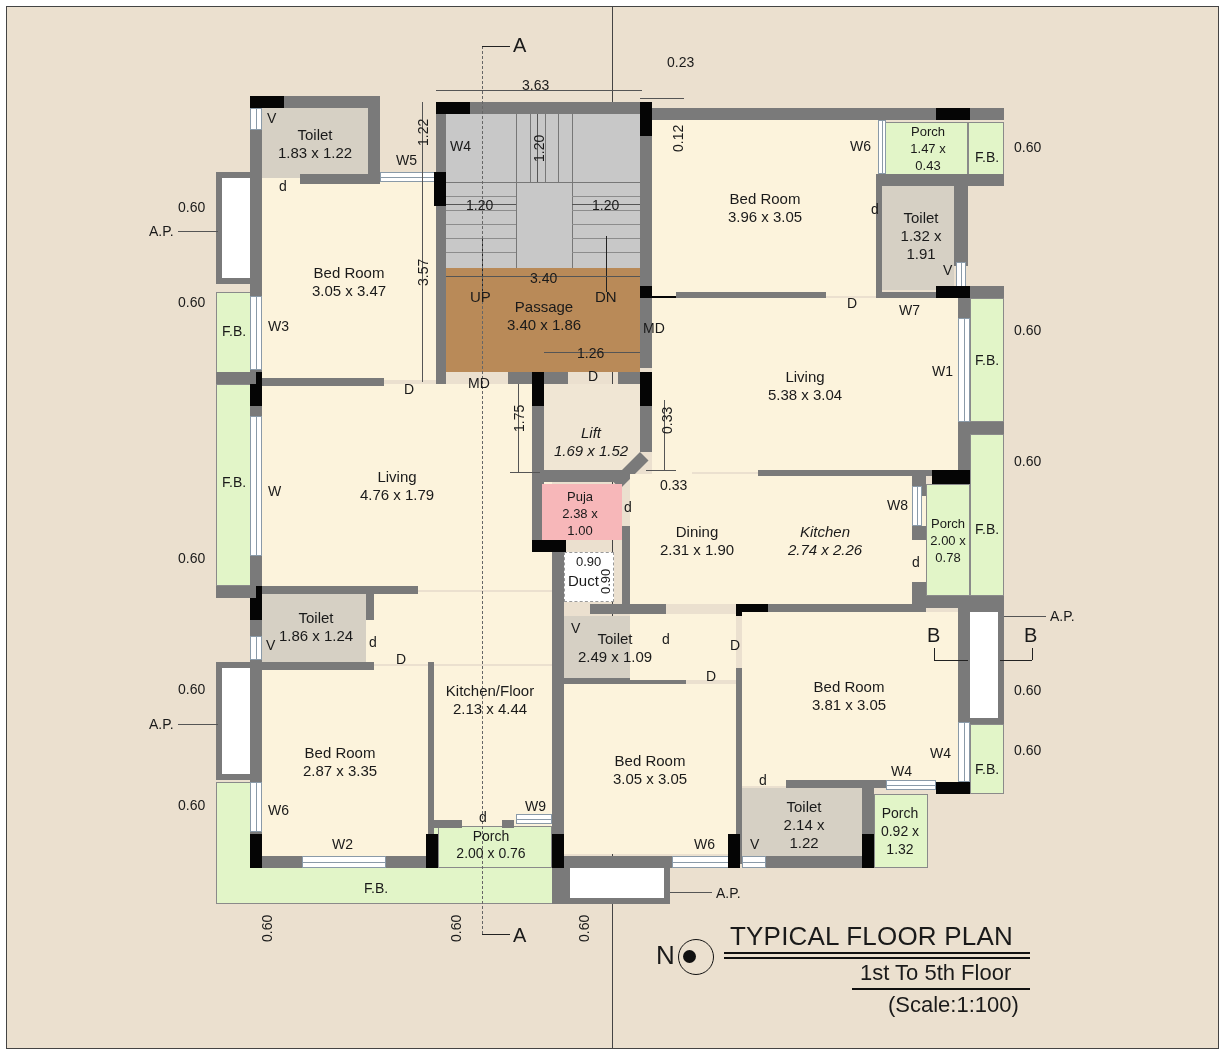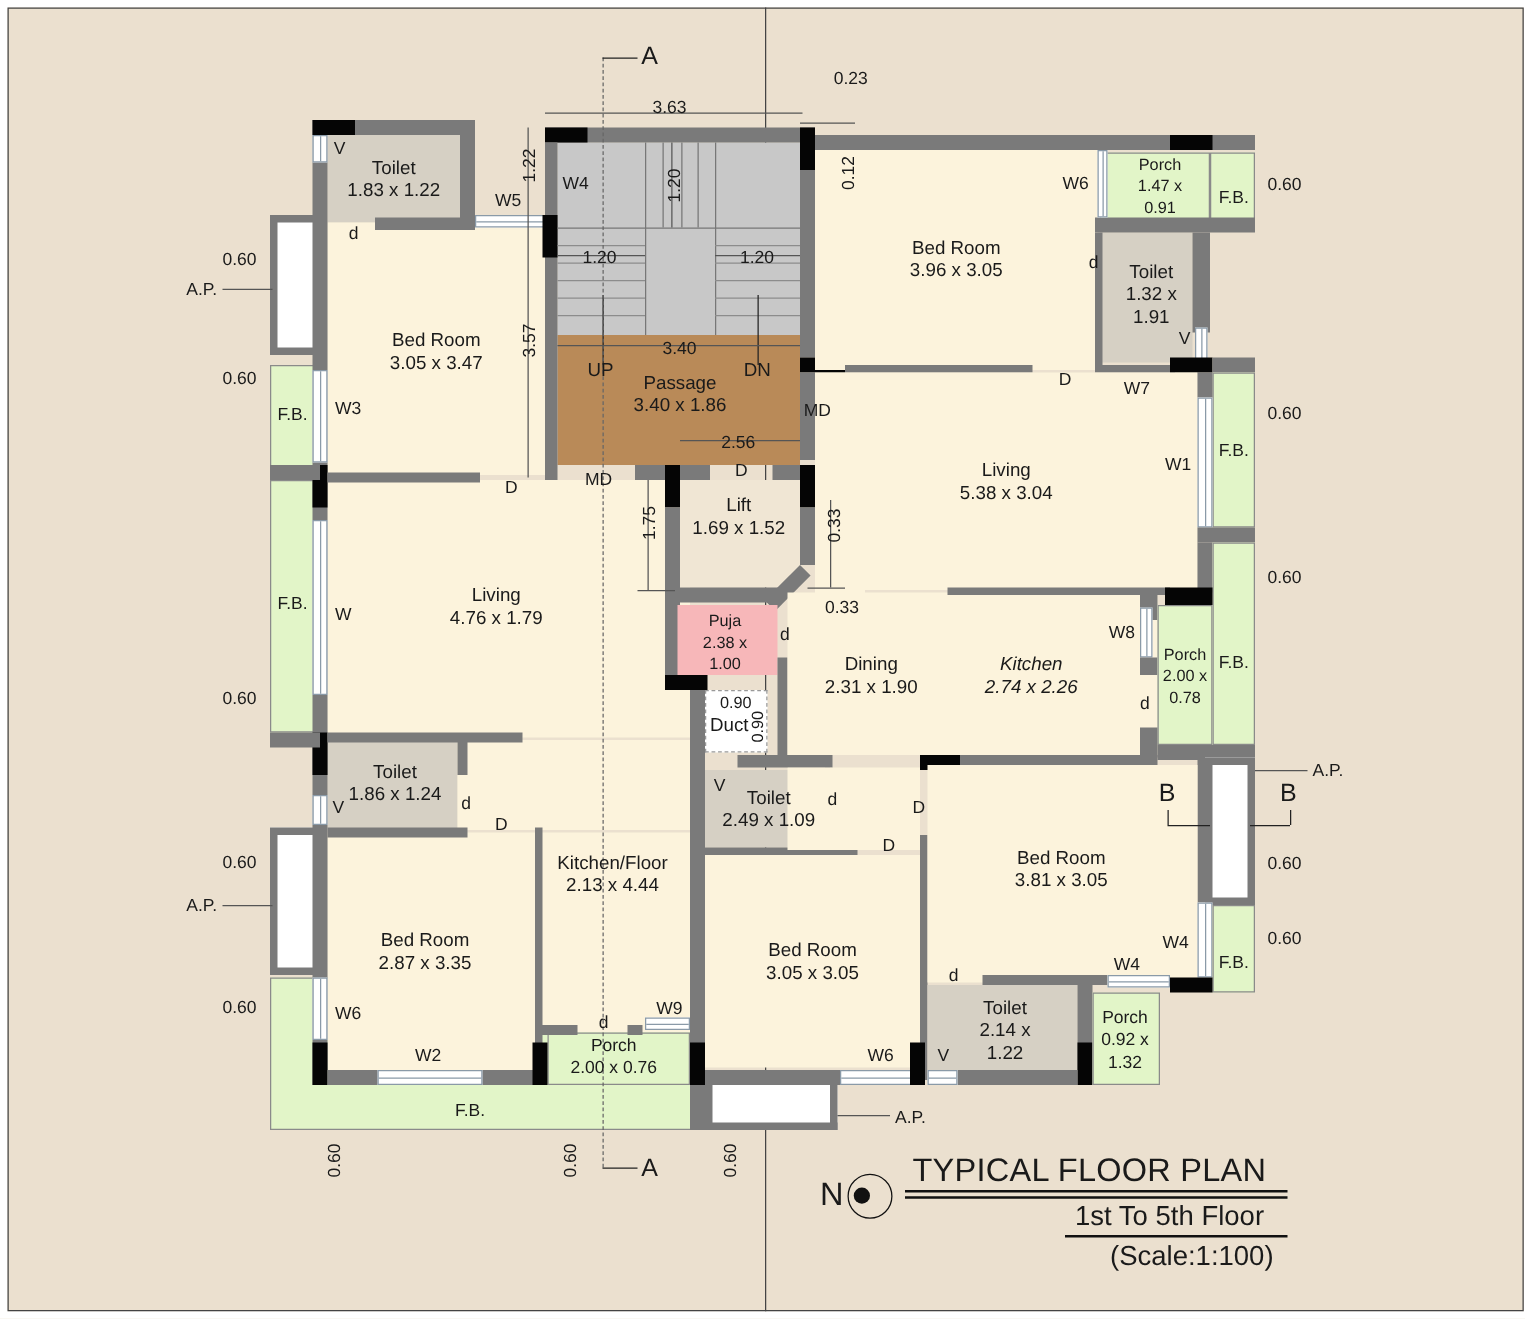--- a/index.html
+++ b/index.html
@@ -230,30 +230,30 @@
 <div class="lbl" style="left:349px;top:264px;"><span>Bed Room</span><br><span>3.05 x 3.47</span></div>
 <div class="lbl" style="left:397px;top:468px;"><span>Living</span><br><span>4.76 x 1.79</span></div>
 <div class="lbl" style="left:316px;top:609px;"><span>Toilet</span><br><span>1.86 x 1.24</span></div>
 <div class="lbl" style="left:340px;top:744px;"><span>Bed Room</span><br><span>2.87 x 3.35</span></div>
 <div class="lbl" style="left:490px;top:682px;"><span>Kitchen/Floor</span><br><span>2.13 x 4.44</span></div>
 <div class="lbl" style="left:491px;top:828px;font-size:14px;line-height:17px;"><span>Porch</span><br><span>2.00 x 0.76</span></div>
 
 <div class="lbl" style="left:544px;top:298px;"><span>Passage</span><br><span>3.40 x 1.86</span></div>
 <div class="sm" style="left:470px;top:289px;font-size:15px;">UP</div>
 <div class="sm" style="left:595px;top:289px;font-size:15px;">DN</div>
-<div class="lbl" style="left:591px;top:396px;"><span>Lift</span><br><span>1.69 x 1.52</span></div>
+<div class="lbl" style="left:591px;top:424px;font-style:italic;"><span>Lift</span><br><span>1.69 x 1.52</span></div>
 <div class="lbl" style="left:580px;top:488px;font-size:13px;line-height:17px;"><span>Puja</span><br><span>2.38 x</span><br><span>1.00</span></div>
 <div class="sm" style="left:556px;top:573px;font-size:15px;margin-left:12px;">Duct</div>
 <div class="sm" style="left:576px;top:554px;font-size:13px;">0.90</div>
 <div class="vt" style="left:598px;top:594px;font-size:13px;">0.90</div>
 <div class="lbl" style="left:615px;top:630px;"><span>Toilet</span><br><span>2.49 x 1.09</span></div>
 <div class="lbl" style="left:650px;top:752px;"><span>Bed Room</span><br><span>3.05 x 3.05</span></div>
 
 <div class="lbl" style="left:765px;top:190px;"><span>Bed Room</span><br><span>3.96 x 3.05</span></div>
-<div class="lbl" style="left:928px;top:123px;font-size:13px;line-height:17px;"><span>Porch</span><br><span>1.47 x</span><br><span>0.91</span></div>
+<div class="lbl" style="left:928px;top:123px;font-size:13px;line-height:17px;"><span>Porch</span><br><span>1.47 x</span><br><span>0.43</span></div>
 <div class="lbl" style="left:921px;top:209px;"><span>Toilet</span><br><span>1.32 x</span><br><span>1.91</span></div>
 <div class="lbl" style="left:805px;top:368px;"><span>Living</span><br><span>5.38 x 3.04</span></div>
 <div class="lbl" style="left:697px;top:523px;"><span>Dining</span><br><span>2.31 x 1.90</span></div>
 <div class="lbl" style="left:825px;top:523px;font-style:italic;"><span>Kitchen</span><br><span>2.74 x 2.26</span></div>
 <div class="lbl" style="left:948px;top:515px;font-size:13px;line-height:17px;"><span>Porch</span><br><span>2.00 x</span><br><span>0.78</span></div>
 <div class="lbl" style="left:849px;top:678px;"><span>Bed Room</span><br><span>3.81 x 3.05</span></div>
 <div class="lbl" style="left:804px;top:798px;"><span>Toilet</span><br><span>2.14 x</span><br><span>1.22</span></div>
 <div class="lbl" style="left:900px;top:804px;font-size:14px;line-height:18px;"><span>Porch</span><br><span>0.92 x</span><br><span>1.32</span></div>
 
 <div class="sm" style="left:267px;top:110px;">V</div>
@@ -310,21 +310,21 @@
 
 <div class="sm" style="left:522px;top:77px;">3.63</div>
 <div class="sm" style="left:667px;top:54px;">0.23</div>
 <div class="vt" style="left:670px;top:152px;">0.12</div>
 <div class="vt" style="left:415px;top:146px;">1.22</div>
 <div class="vt" style="left:531px;top:162px;">1.20</div>
 <div class="sm" style="left:466px;top:197px;">1.20</div>
 <div class="sm" style="left:592px;top:197px;">1.20</div>
 <div class="vt" style="left:415px;top:286px;">3.57</div>
 <div class="sm" style="left:530px;top:270px;">3.40</div>
-<div class="sm" style="left:577px;top:345px;">2.56</div>
+<div class="sm" style="left:577px;top:345px;">1.26</div>
 <div class="vt" style="left:511px;top:432px;">1.75</div>
 <div class="vt" style="left:659px;top:434px;">0.33</div>
 <div class="sm" style="left:660px;top:477px;">0.33</div>
 <div class="sm" style="left:178px;top:199px;">0.60</div>
 <div class="sm" style="left:178px;top:294px;">0.60</div>
 <div class="sm" style="left:178px;top:550px;">0.60</div>
 <div class="sm" style="left:178px;top:681px;">0.60</div>
 <div class="sm" style="left:178px;top:797px;">0.60</div>
 <div class="sm" style="left:1014px;top:139px;">0.60</div>
 <div class="sm" style="left:1014px;top:322px;">0.60</div>

